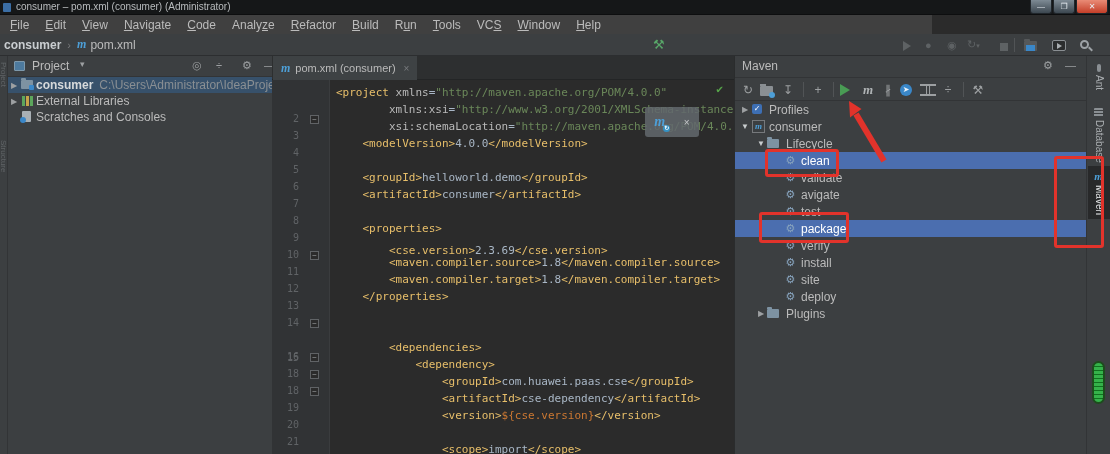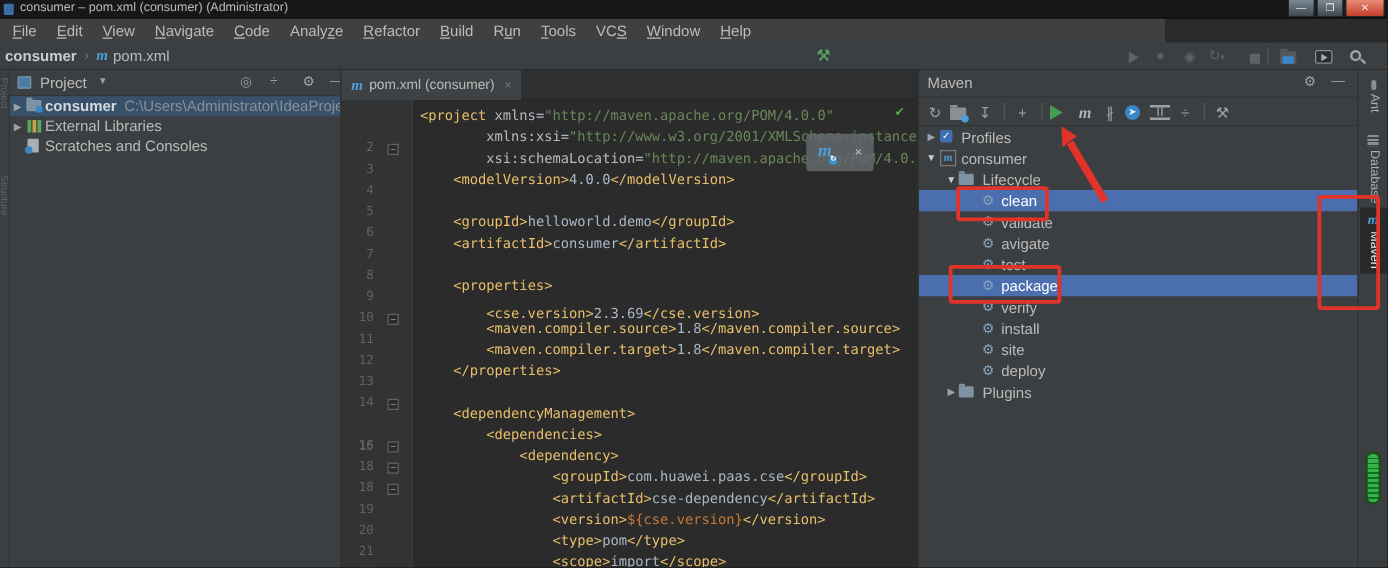--- a/index.html
+++ b/index.html
@@ -295,27 +295,25 @@
         <div class="cline" style="top: 55px;"><span class="cl-p">    </span><span class="cl-t">&lt;modelVersion&gt;</span><span class="cl-x">4.0.0</span><span class="cl-t">&lt;/modelVersion&gt;</span></div>
         <div class="cline" style="top: 72px;"></div>
         <div class="cline" style="top: 89px;"><span class="cl-p">    </span><span class="cl-t">&lt;groupId&gt;</span><span class="cl-x">helloworld.demo</span><span class="cl-t">&lt;/groupId&gt;</span></div>
         <div class="cline" style="top: 106px;"><span class="cl-p">    </span><span class="cl-t">&lt;artifactId&gt;</span><span class="cl-x">consumer</span><span class="cl-t">&lt;/artifactId&gt;</span></div>
         <div class="cline" style="top: 140px;"><span class="cl-p">    </span><span class="cl-t">&lt;properties&gt;</span></div>
         <div class="cline" style="top: 162px;"><span class="cl-p">        </span><span class="cl-t">&lt;cse.version&gt;</span><span class="cl-x">2.3.69</span><span class="cl-t">&lt;/cse.version&gt;</span></div>
         <div class="cline" style="top: 174px;"><span class="cl-p">        </span><span class="cl-t">&lt;maven.compiler.source&gt;</span><span class="cl-x">1.8</span><span class="cl-t">&lt;/maven.compiler.source&gt;</span></div>
         <div class="cline" style="top: 191px;"><span class="cl-p">        </span><span class="cl-t">&lt;maven.compiler.target&gt;</span><span class="cl-x">1.8</span><span class="cl-t">&lt;/maven.compiler.target&gt;</span></div>
         <div class="cline" style="top: 208px;"><span class="cl-p">    </span><span class="cl-t">&lt;/properties&gt;</span></div>
         <div class="cline" style="top: 225px;"></div>
-        <div class="cline" style="top: 242px;"><span class="cl-p">    </span><span class="cl-t">&lt;dependencyManagement&gt;</span></div>
         <div class="cline" style="top: 259px;"><span class="cl-p">        </span><span class="cl-t">&lt;dependencies&gt;</span></div>
         <div class="cline" style="top: 276px;"><span class="cl-p">            </span><span class="cl-t">&lt;dependency&gt;</span></div>
         <div class="cline" style="top: 293px;"><span class="cl-p">                </span><span class="cl-t">&lt;groupId&gt;</span><span class="cl-x">com.huawei.paas.cse</span><span class="cl-t">&lt;/groupId&gt;</span></div>
         <div class="cline" style="top: 310px;"><span class="cl-p">                </span><span class="cl-t">&lt;artifactId&gt;</span><span class="cl-x">cse-dependency</span><span class="cl-t">&lt;/artifactId&gt;</span></div>
         <div class="cline" style="top: 327px;"><span class="cl-p">                </span><span class="cl-t">&lt;version&gt;</span><span class="cl-v">${cse.version}</span><span class="cl-t">&lt;/version&gt;</span></div>
-        <div class="cline" style="top: 344px;"><span class="cl-p">                </span><span class="cl-t">&lt;type&gt;</span><span class="cl-x">pom</span><span class="cl-t">&lt;/type&gt;</span></div>
         <div class="cline" style="top: 361px;"><span class="cl-p">                </span><span class="cl-t">&lt;scope&gt;</span><span class="cl-x">import</span><span class="cl-t">&lt;/scope&gt;</span></div>
       </div>
     <div class="float-widget">
       <span class="m-logo"><span>m</span><span class="m-badge">↻</span></span>
       <span class="fw-close">×</span>
     </div>
   </div>
 
   <div class="maven">
     <div class="mv-head">

